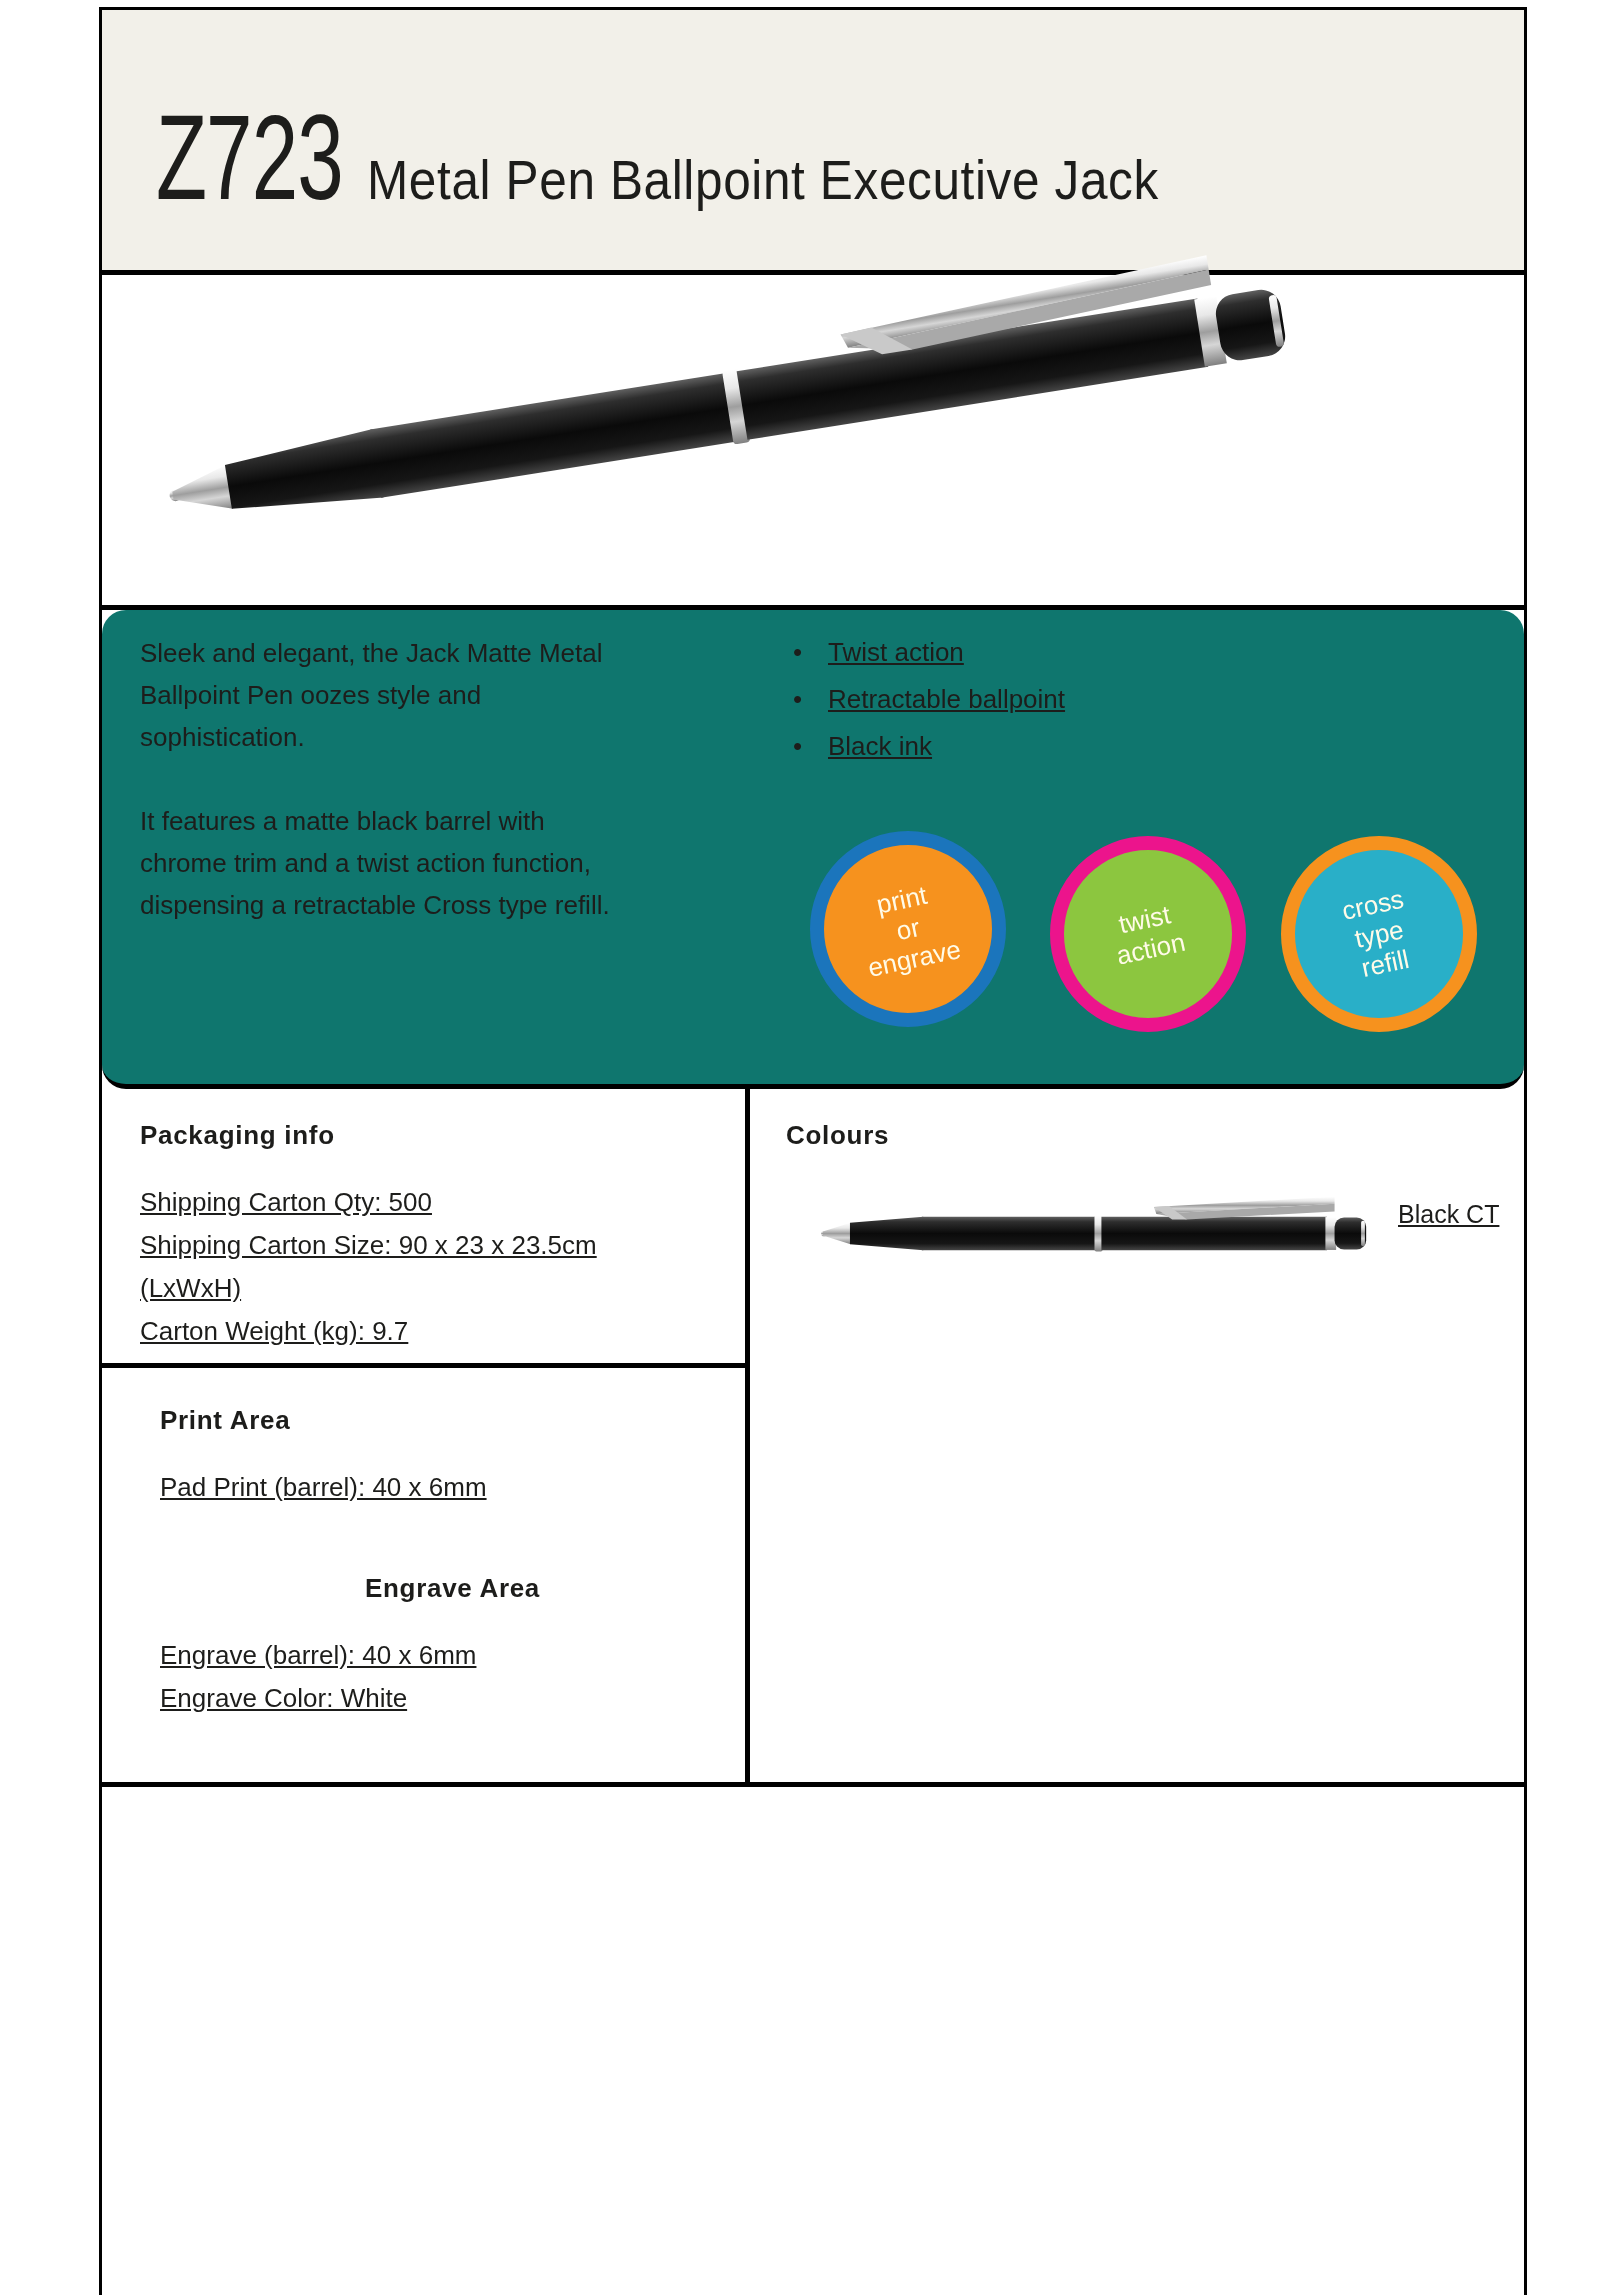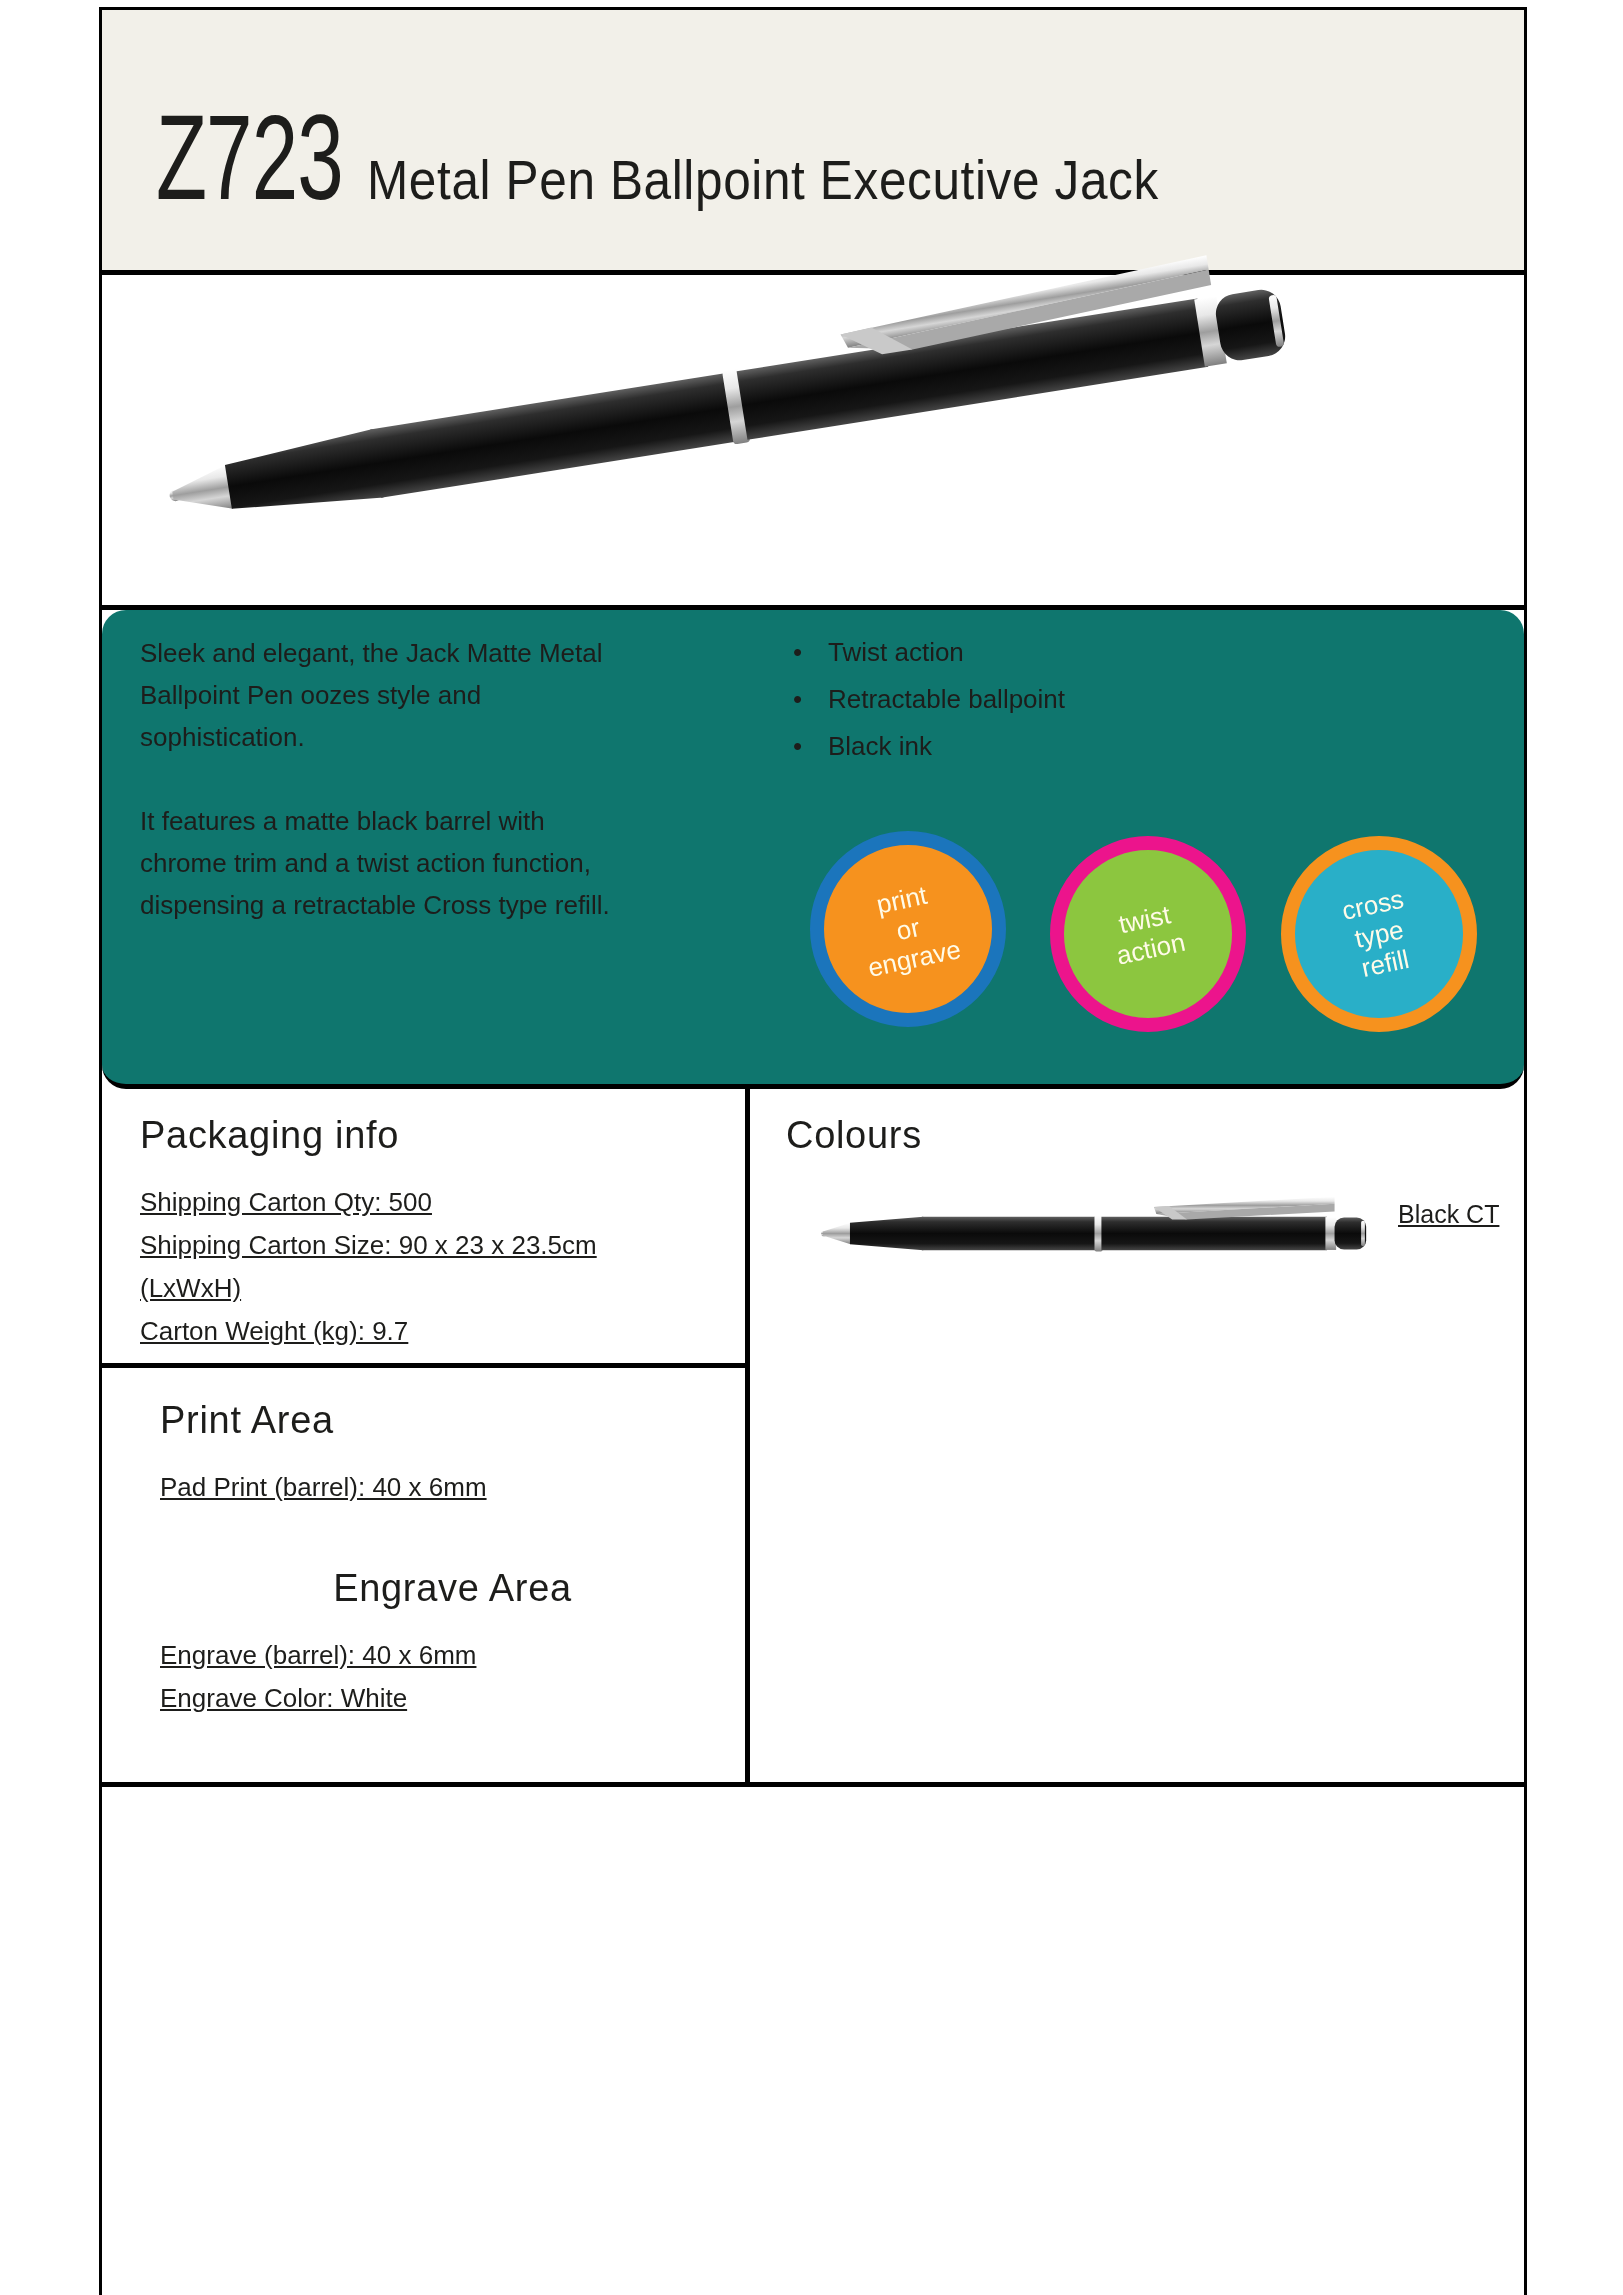--- a/index.html
+++ b/index.html
@@ -27,37 +27,37 @@
     transform:scaleX(.9);transform-origin:left bottom;letter-spacing:0.7px;
   }
   
   .photo{position:relative;height:330px;flex:none;border-bottom:5.2px solid #000;background:#fff;}
   .pen-big{position:absolute;left:55px;top:34px;width:1152px;height:196px;transform:rotate(-9deg);}
   
   .desc{position:relative;height:474px;flex:none;border-bottom:5.2px solid #000;background:#0f766e;border-radius:24px;}
   .desc-text{position:absolute;left:38px;top:22px;width:497px;font-size:26px;line-height:42px;}
   .desc-text p{margin:0 0 42px 0;}
   .features{position:absolute;left:687px;top:26px;margin:0;padding:0;list-style:none;}
-  .features li{position:relative;padding-left:39px;font-size:26px;line-height:33px;margin-bottom:14.4px;}
+  .features li{position:relative;padding-left:39px;font-size:26px;line-height:33px;margin-bottom:14.4px;text-decoration:underline;}
   .features li::before{content:"\2022";position:absolute;left:3.9px;top:0;font-size:26px;}
   .badge{
     position:absolute;width:168px;height:168px;border-radius:50%;
     border:14.4px solid #000;display:flex;align-items:center;justify-content:center;
     text-align:center;
   }
   .badge-text{transform:rotate(-12deg);font-size:26px;line-height:30px;color:#FFFBE8;}
   .badge1{left:708px;top:221px;}
   .badge2{left:948px;top:226px;}
   .badge3{left:1179px;top:226px;}
   
   .mid{position:relative;height:693px;flex:none;border-bottom:5.2px solid #000;display:flex;background:#fff;}
   .col-left{width:643px;flex:none;border-right:5.2px solid #000;display:flex;flex-direction:column;}
   .pack{height:279px;flex:none;border-bottom:5.2px solid #000;padding:23.6px 0 0 38px;box-sizing:border-box;}
   .printarea{padding:29px 0 0 58px;}
-  .h2{font-size:38px;line-height:47px;font-weight:400;margin:0 0 22px 0;letter-spacing:0.7px;}
+  .h2{font-size:26px;line-height:47px;font-weight:700;margin:0 0 22px 0;letter-spacing:0.7px;}
   .spec{font-size:26px;line-height:43px;text-decoration:underline;}
   .h2.second{margin-top:56px;text-align:center;}
   .col-right{position:relative;flex:1;}
   .col-right .h2{position:absolute;left:36px;top:23.6px;margin:0;}
   .pen-small{position:absolute;left:69px;top:97px;width:556px;height:95px;}
   .swatch-label{position:absolute;left:648px;top:111px;font-size:25px;text-decoration:underline;}
   
   .tail{flex:1;background:#fff;}
   .svgdefs{position:absolute;width:0;height:0;}
 </style>

